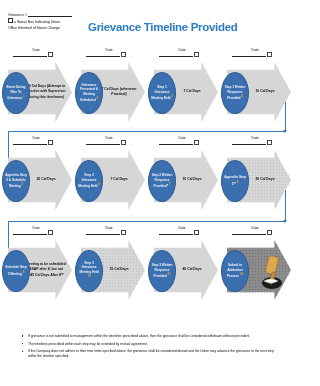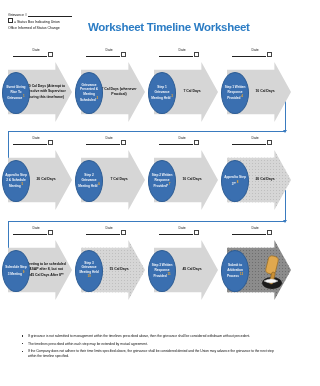--- a/index.html
+++ b/index.html
@@ -83,21 +83,21 @@
 <body>
 
 <div class="page">
 
   <div class="hdr">
     <span class="gl"><span>Grievance #</span><span class="ul"></span></span>
     <span class="gl"><span class="sqbox"></span><span>= Status Box Indicating Union</span></span>
     <span class="gl">Office Informed of Status Change</span>
   </div>
 
-  <div class="title">Worksheet Timeline Worksheet</div>
+  <div class="title">Grievance Timeline Provided</div>
 
   <div class="conn c1"></div>
   <div class="arw dn" style="left:283px;top:130px;"></div>
   <div class="conn c1b"></div>
   <div class="conn c1c"></div>
   <div class="arw rt" style="left:8px;top:163px;"></div>
 
   <div class="conn c2"></div>
   <div class="arw dn" style="left:283px;top:220px;"></div>
   <div class="conn c2b"></div>

